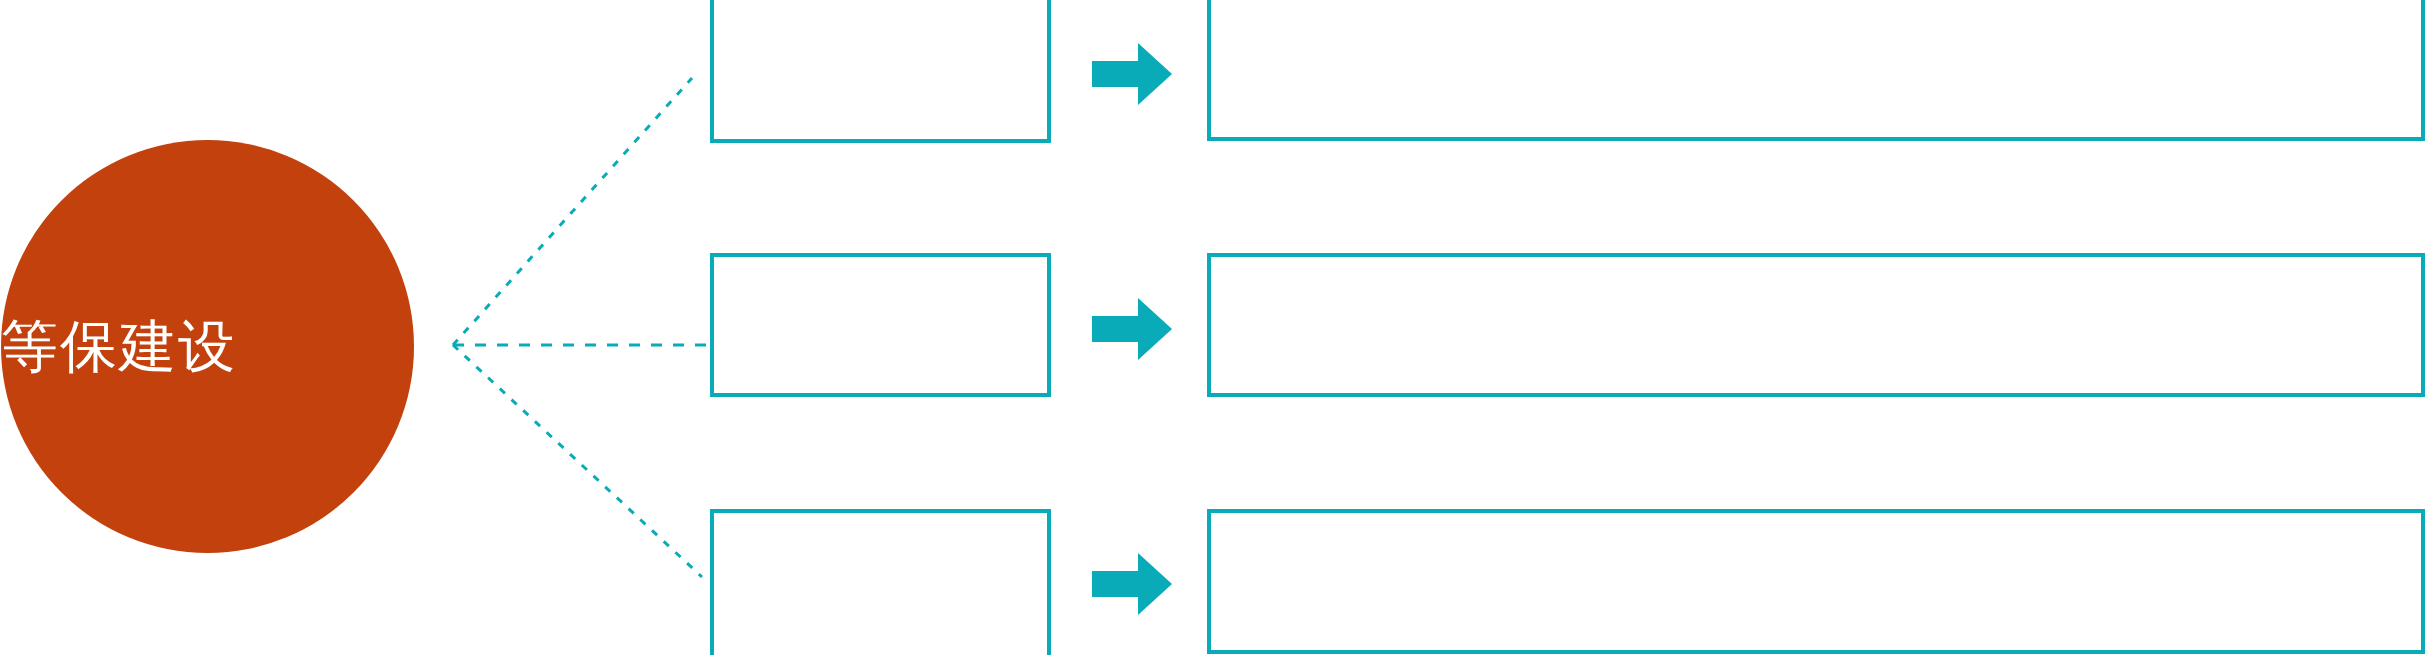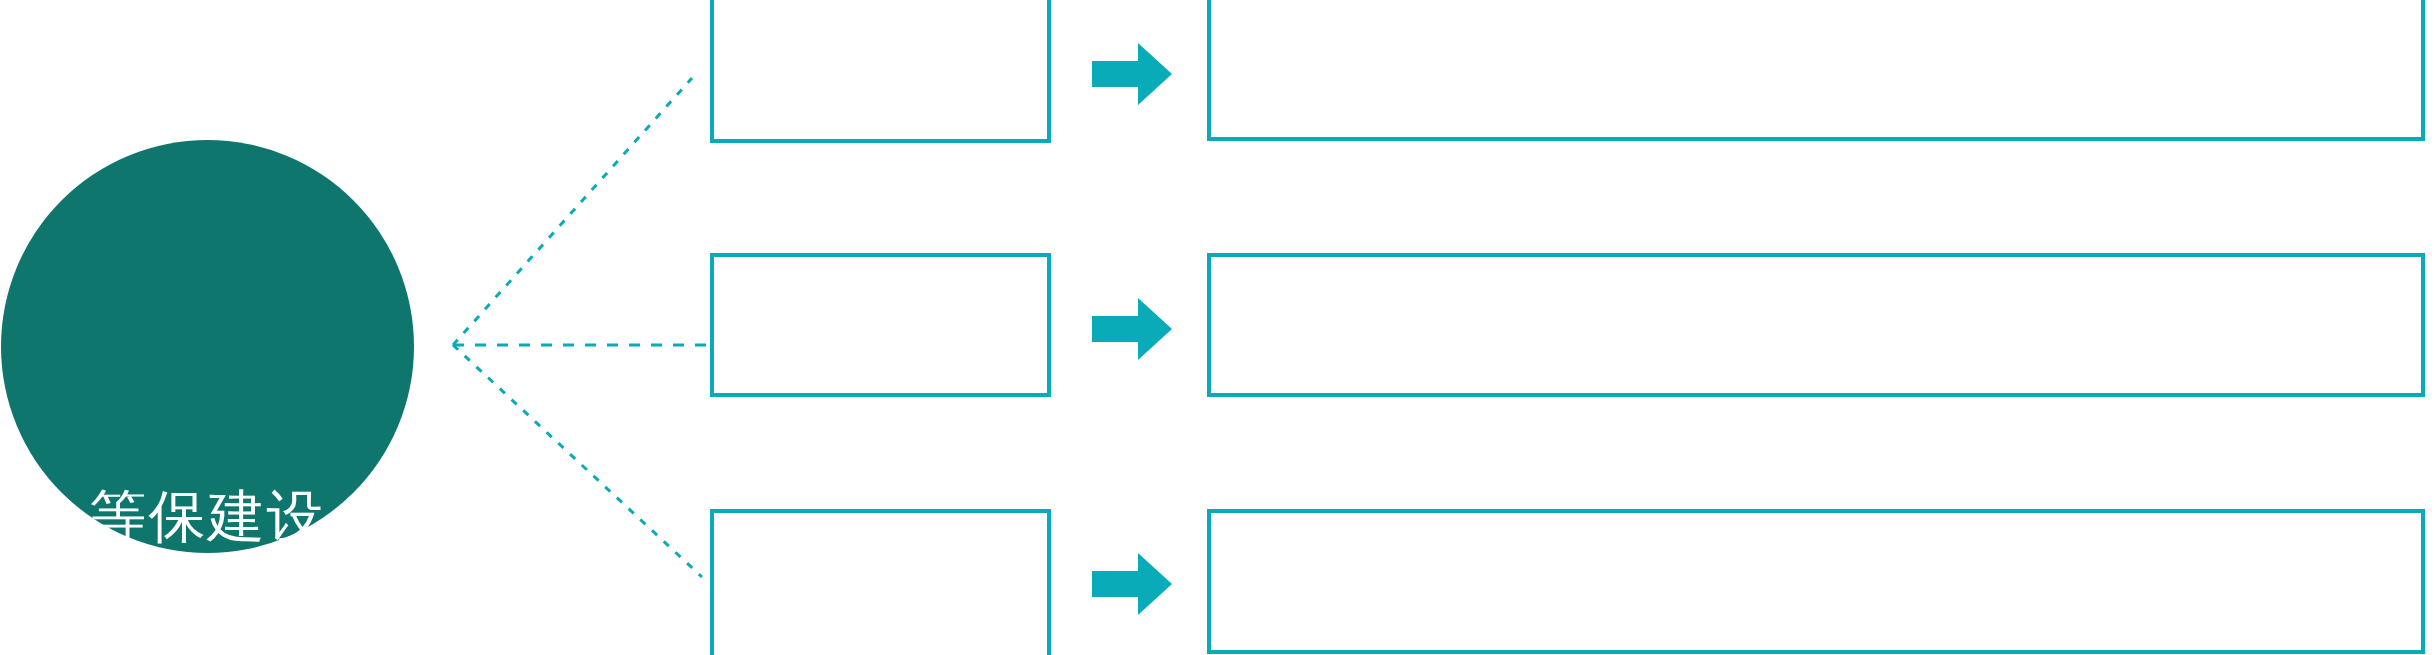--- a/index.html
+++ b/index.html
@@ -20,24 +20,24 @@
   }
 
   
   .hub {
     position: absolute;
     left: 1px;
     top: 140px;
     width: 413px;
     height: 413px;
     border-radius: 50%;
-    background: #0f766e;
+    background: #c2410c;
     display: flex;
-    flex-direction: row;
-    align-items: flex-end;
+    flex-direction: column;
+    align-items: flex-start;
     justify-content: center;
     box-sizing: border-box;
   }
   .hub-line {
     color: #ffffff;
     font-size: 57px;
     line-height: 1.28;
     letter-spacing: 2px;
     font-weight: 400;
     text-align: center;

